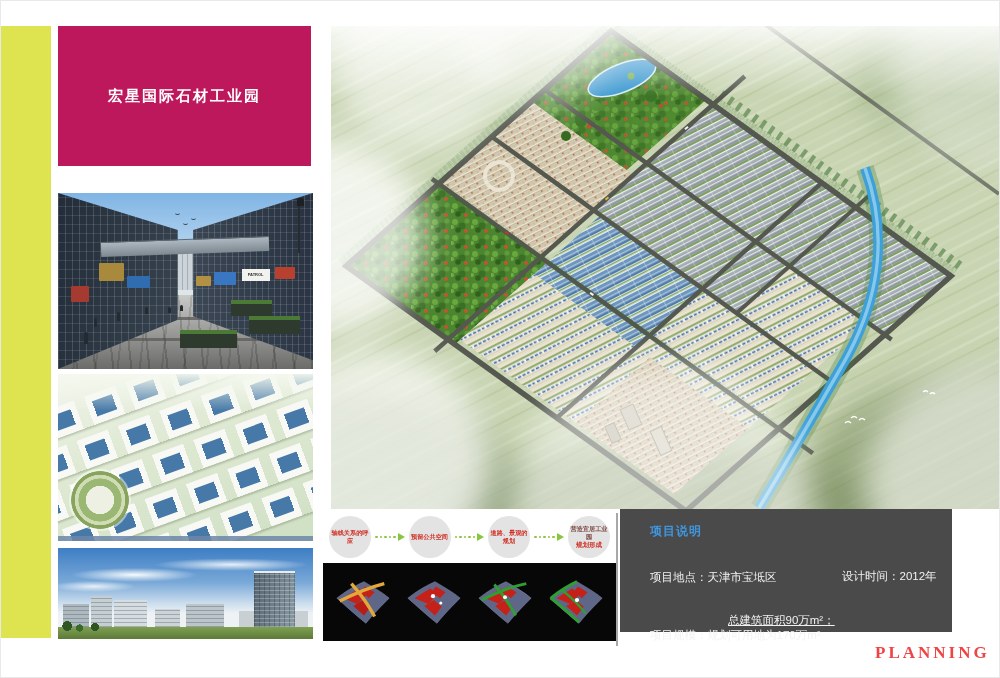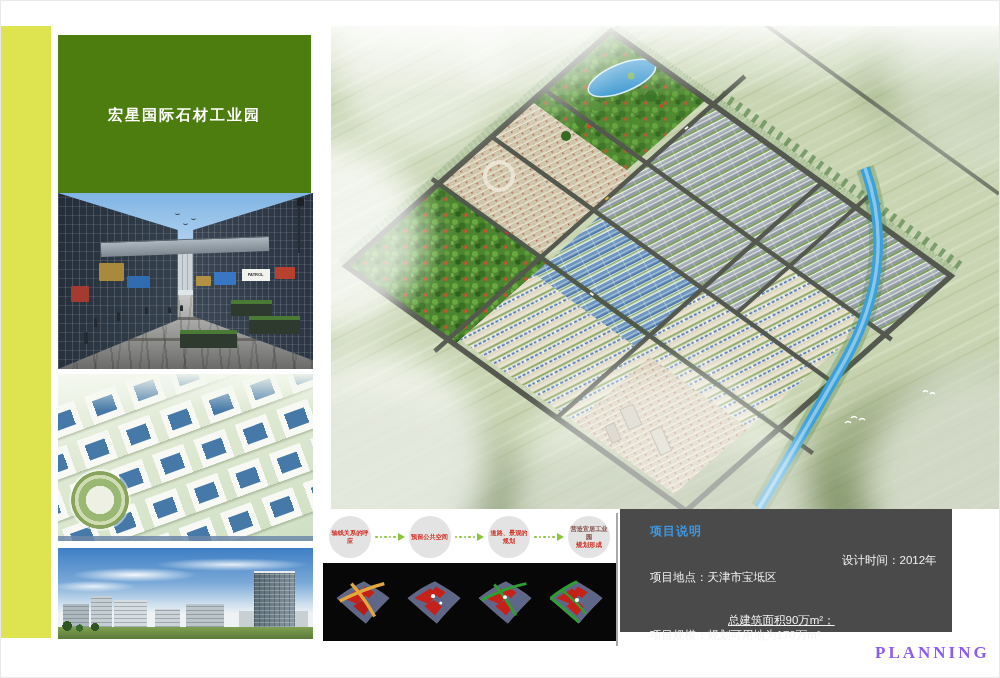--- a/index.html
+++ b/index.html
@@ -3,21 +3,21 @@
 <meta charset="utf-8">
 <style>
   html,body{margin:0;padding:0;}
   body{width:1000px;height:678px;background:#fff;font-family:"Liberation Sans","DejaVu Sans",sans-serif;}
   .page{position:relative;width:1000px;height:678px;background:#fff;overflow:hidden;box-sizing:border-box;border:1px solid #e9e9e9;}
 
   
   .accent-stripe{position:absolute;left:0;top:25px;width:50px;height:612px;background:#dde44f;}
 
   
-  .title-panel{position:absolute;left:57px;top:34px;width:253px;height:160px;background:#4d7c0f;display:flex;align-items:center;justify-content:center;}
+  .title-panel{position:absolute;left:57px;top:25px;width:253px;height:140px;background:#be185d;display:flex;align-items:center;justify-content:center;}
   .title-panel span{color:#fff;font-size:15px;letter-spacing:2px;font-weight:600;}
 
   
   .photo{position:absolute;left:57px;width:255px;overflow:hidden;background:#dfe6ea;}
   .photo *{position:absolute;}
 
   
   .photo-street{top:192px;height:176px;}
   .p1-sky{left:0;top:0;width:100%;height:52%;background:linear-gradient(#7fb4e4,#d8eaf8);}
   .p1-far{left:37%;top:27%;width:19%;height:28%;background:#ccd4d9;background-image:repeating-linear-gradient(90deg,rgba(90,105,115,.35) 0 1px,transparent 1px 5px);}
@@ -89,24 +89,24 @@
 
   
   .diagram-panel{position:absolute;left:322px;top:562px;width:293px;height:78px;background:#070707;display:flex;align-items:center;justify-content:space-around;padding:0 4px;box-sizing:border-box;}
   .diagram-panel svg{display:block;}
 
   
   .info-panel{position:absolute;left:619px;top:508px;width:332px;height:123px;background:#4a4a4a;color:#f2f2f2;font-size:11.5px;}
   .info-title{position:absolute;left:30px;top:14px;color:#3f97e0;font-weight:bold;font-size:12px;letter-spacing:1px;}
   .info-line{position:absolute;left:30px;white-space:nowrap;}
   .il1{top:37px;}.il2{top:61px;}.il3{top:83px;margin-top:36px;}.il4{top:104px;left:108px;text-decoration:underline;}
-  .info-extra{position:absolute;left:222px;top:44px;white-space:nowrap;}
-
-  
-  .planning{position:absolute;left:874px;top:642px;font-family:"Liberation Serif","DejaVu Serif",serif;font-weight:bold;font-size:17px;letter-spacing:3px;color:#8b5cf6;}
+  .info-extra{position:absolute;left:222px;top:60px;white-space:nowrap;}
+
+  
+  .planning{position:absolute;left:874px;top:642px;font-family:"Liberation Serif","DejaVu Serif",serif;font-weight:bold;font-size:17px;letter-spacing:3px;color:#ef4444;}
 </style>
 </head>
 <body>
 
 <div class="page">
 
   <div class="accent-stripe"></div>
 
   <div class="title-panel">
     <span>宏星国际石材工业园</span>

